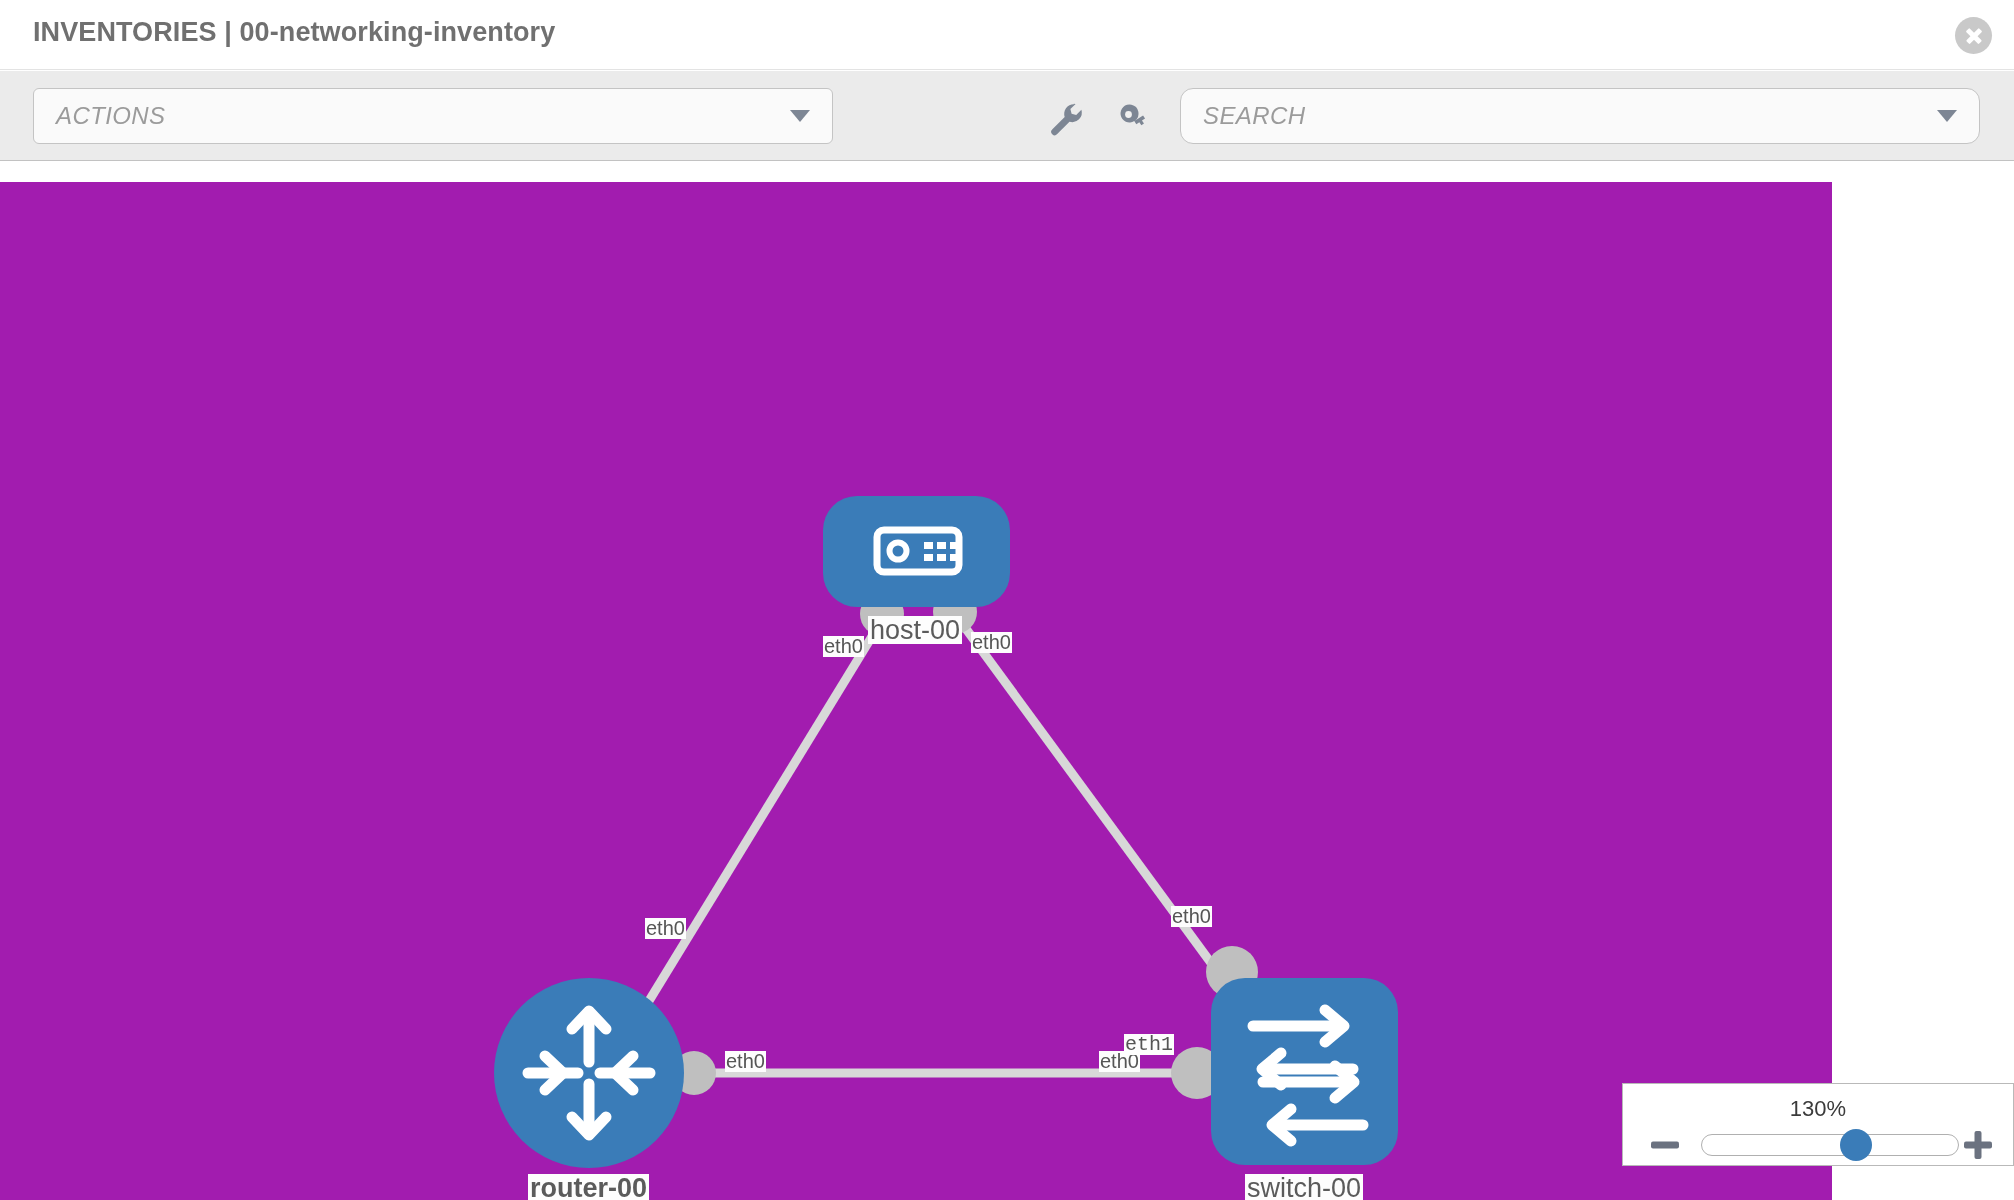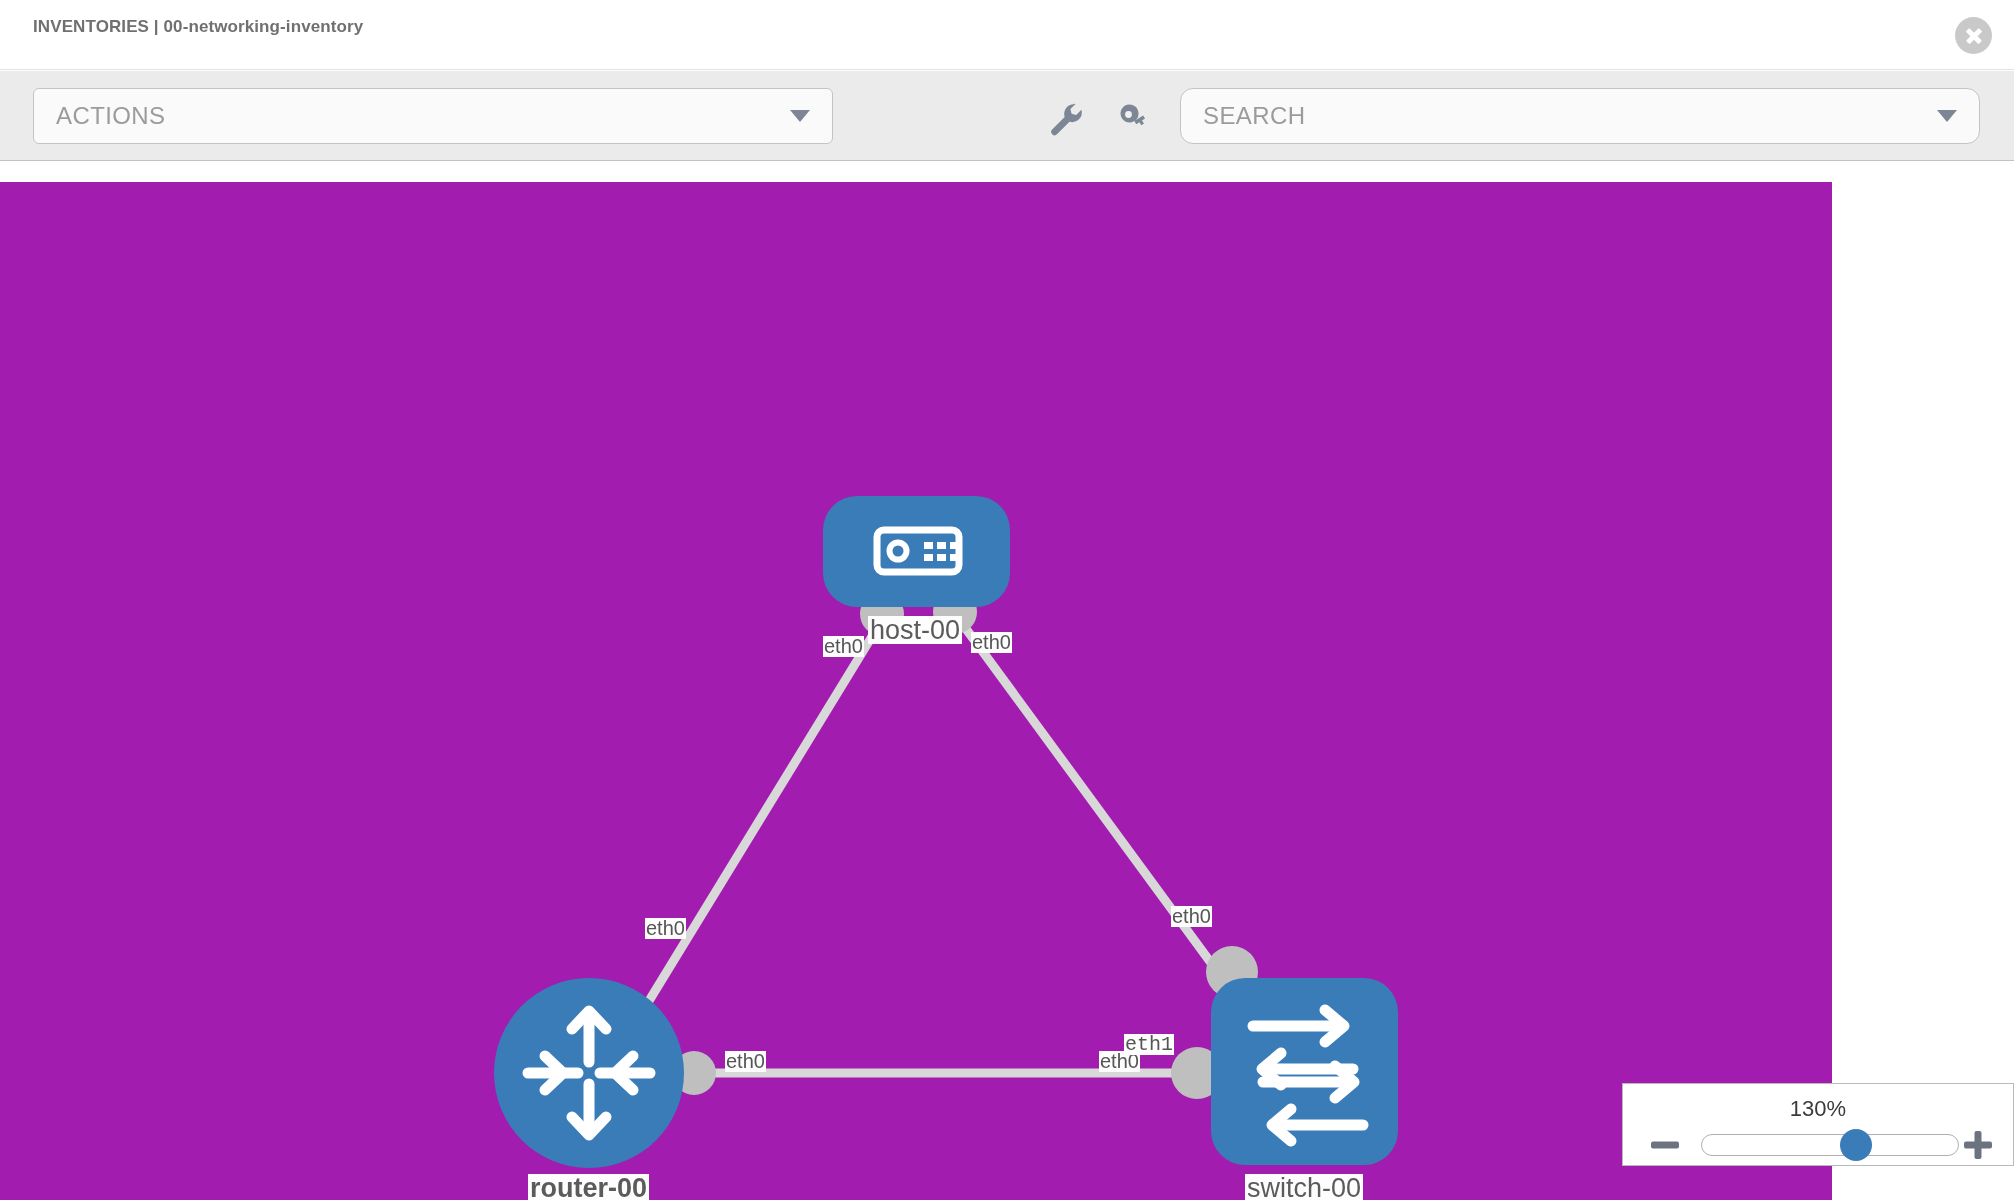--- a/index.html
+++ b/index.html
@@ -11,39 +11,39 @@
 
   #app { position: relative; width: 2014px; height: 1200px; }
 
   
   .header {
     position: absolute; left: 0; top: 0; width: 2014px; height: 70px;
     background: #ffffff; border-bottom: 1px solid #e3e3e3;
   }
   .header-title {
     position: absolute; left: 33px; top: 17px;
-    font-size: 17px; font-weight: bold; letter-spacing: .1px;
+    font-size: 27px; font-weight: bold; letter-spacing: .1px;
     color: #707070; white-space: nowrap;
   }
   .close-btn {
     position: absolute; right: 22px; top: 17px;
     width: 37px; height: 37px; border-radius: 50%;
     background: #c9c9c9; cursor: pointer;
   }
   .close-btn::before, .close-btn::after {
     content: ""; position: absolute; left: 50%; top: 50%;
     width: 18px; height: 4.6px; background: #ffffff; border-radius: 1px;
   }
   .close-btn::before { transform: translate(-50%,-50%) rotate(45deg); }
   .close-btn::after  { transform: translate(-50%,-50%) rotate(-45deg); }
 
   
   .toolbar {
     position: absolute; left: 0; top: 71px; width: 2014px; height: 90px;
-    background: #ebebeb; border-bottom: 1px solid #c2c2c2;
+    background: #ebebeb; border-bottom: 1px solid #c2c2c2; font-style: italic;
   }
   .select-box {
     position: absolute; background: #fafafa;
     border: 1px solid #c4c4c4; border-radius: 6px;
     display: flex; align-items: center; cursor: pointer;
   }
   .actions-select { left: 33px; top: 17px; width: 800px; height: 56px; }
   .search-select  { left: 1180px; top: 17px; width: 800px; height: 56px; border-radius: 13px; }
   .select-label {
     margin-left: 22px; font-size: 24px; color: #9b9b9b;

